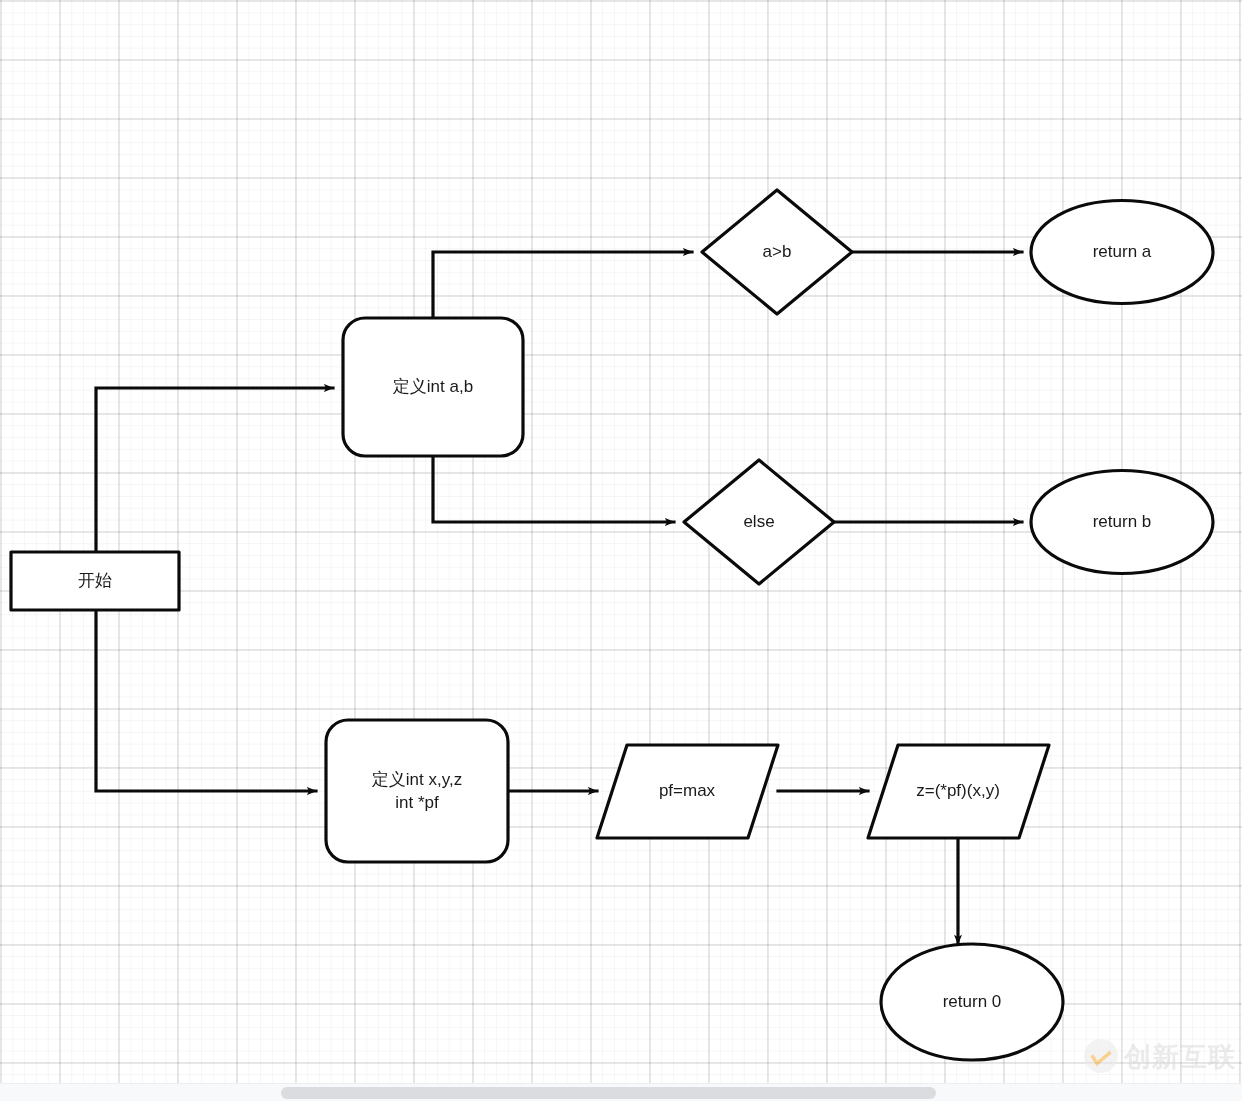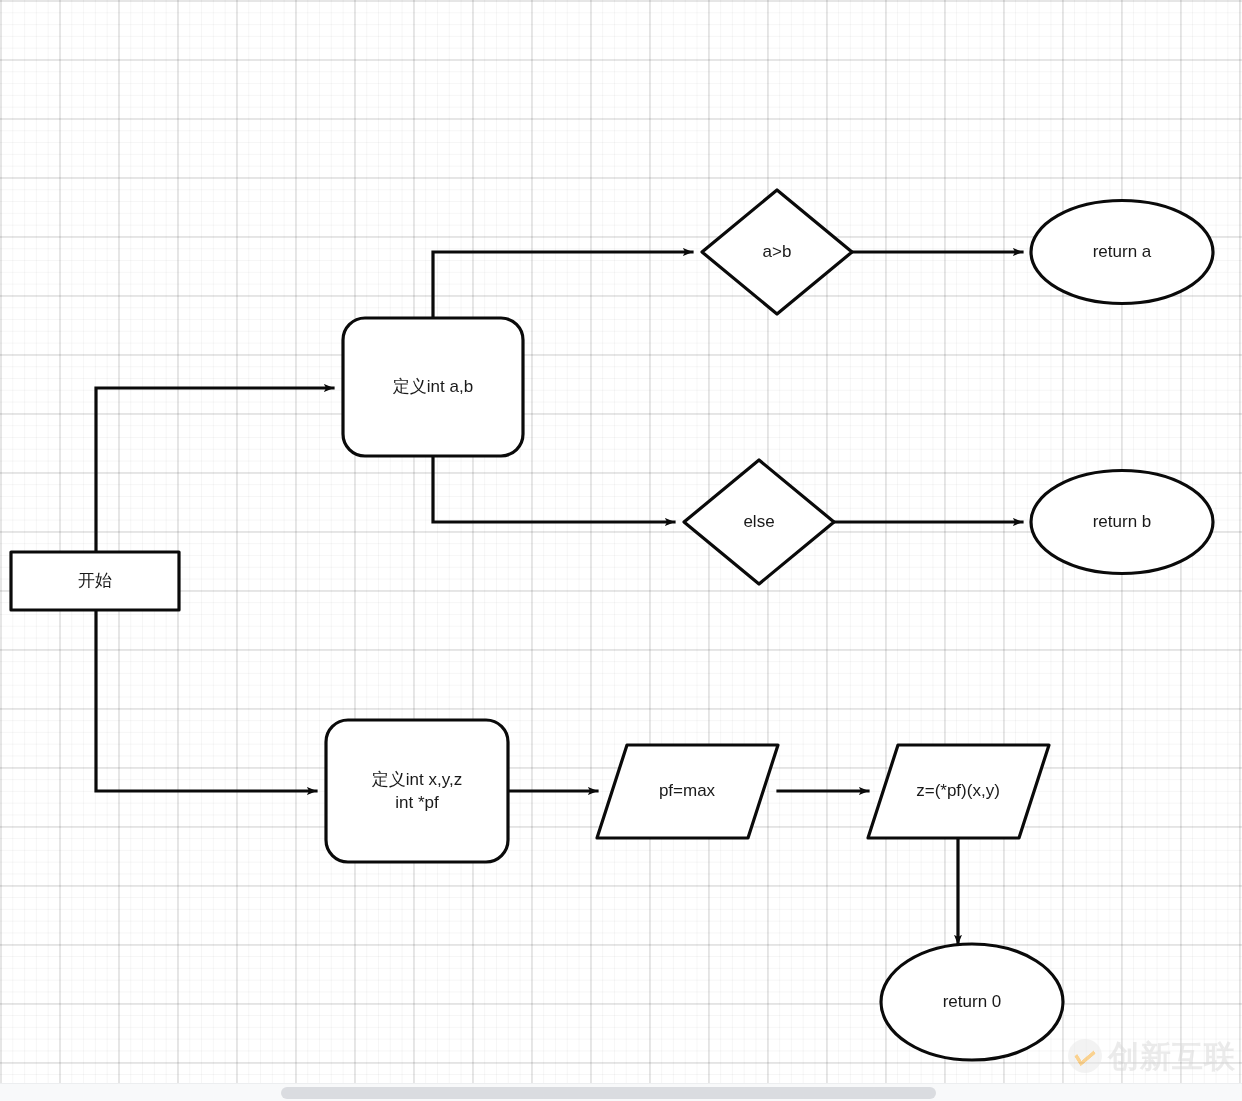--- a/index.html
+++ b/index.html
@@ -80,21 +80,21 @@
     top: 10px;
     width: 16px;
     height: 8px;
     border-left: 4px solid #f6a623;
     border-bottom: 4px solid #f6a623;
     transform: rotate(-40deg) skewX(-8deg);
     border-radius: 1px;
   }
   #watermark .wm-text {
     font-family: "DejaVu Sans", "Liberation Sans", sans-serif;
-    font-size: 31px;
+    font-size: 27px;
     font-weight: bold;
     color: #d8d8d8;
     letter-spacing: 1px;
     line-height: 1;
     text-align: center;
   }
   
   #hscroll-track {
     position: absolute;
     left: 0;

